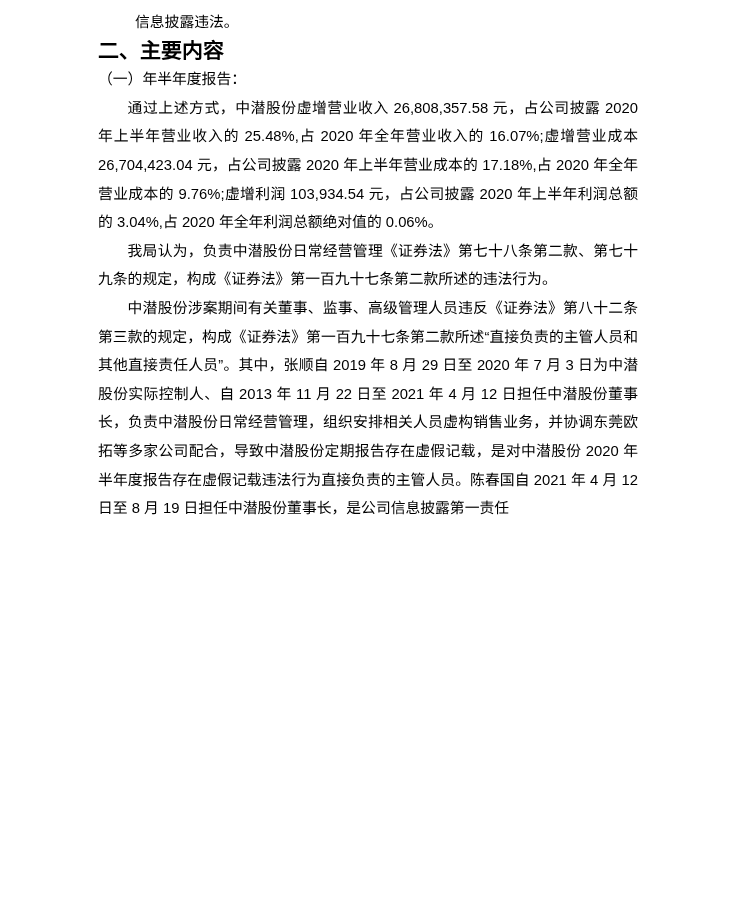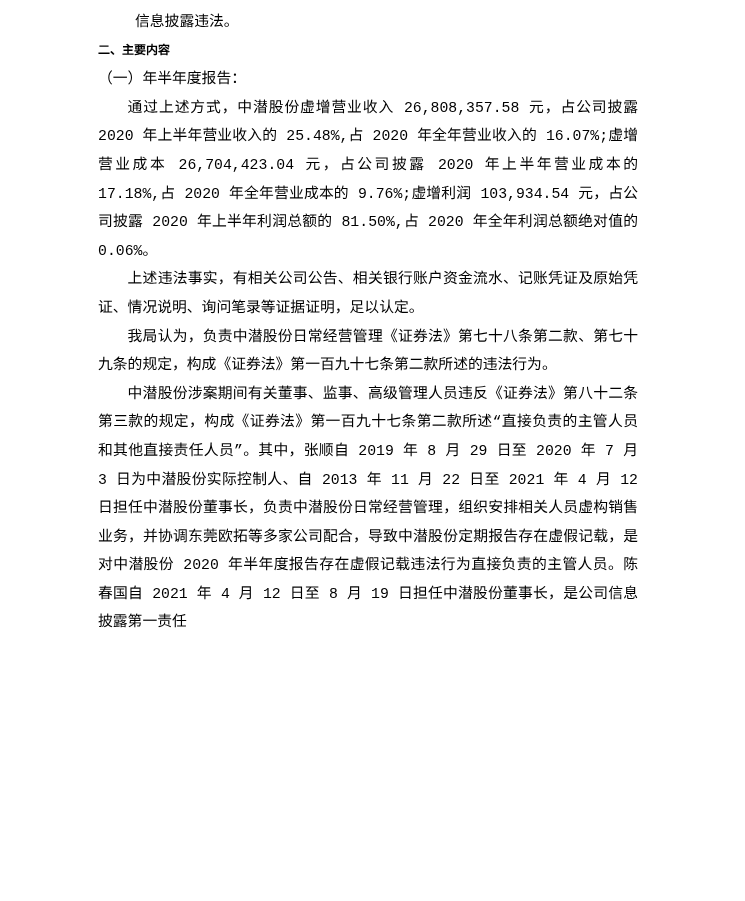--- a/index.html
+++ b/index.html
@@ -8,35 +8,35 @@
     background: #ffffff;
   }
   .page {
     position: relative;
     width: 745px;
     height: 901px;
     box-sizing: border-box;
     background: #ffffff;
     overflow: hidden;
     padding: 8px 107px 0 98px;
-    font-family: Liberation Mono, monospace;
+    font-family: Liberation Sans, sans-serif;
     font-size: 14.8px;
     line-height: 28.6px;
     color: #000000;
   }
   .page p {
     margin: 0;
     text-align: justify;
     text-justify: inter-ideograph;
   }
   .continuation {
     text-indent: 2.5em;
   }
   .section-heading {
-    font-size: 12px;
+    font-size: 21px;
     font-weight: bold;
     line-height: 28.6px;
     margin: 31px 0 7px 0;
   }
   .no-indent {
     text-indent: 0;
   }
   .body-para {
     text-indent: 2em;
   }
@@ -47,21 +47,20 @@
 <div class="page">
 
   <p class="continuation">信息披露违法。</p>
 
   <p class="section-heading no-indent">二、主要内容</p>
 
   <p class="no-indent">（一）年半年度报告：</p>
 
 
 
-  <p class="body-para">通过上述方式，中潜股份虚增营业收入 26,808,357.58 元，占公司披露 2020 年上半年营业收入的 25.48%,占 2020 年全年营业收入的 16.07%;虚增营业成本 26,704,423.04 元，占公司披露 2020 年上半年营业成本的 17.18%,占 2020 年全年营业成本的 9.76%;虚增利润 103,934.54 元，占公司披露 2020 年上半年利润总额的 81.50%,占 2020 年全年利润总额绝对值的 0.06%。</p>
+  <p class="body-para">通过上述方式，中潜股份虚增营业收入 26,808,357.58 元，占公司披露 2020 年上半年营业收入的 25.48%,占 2020 年全年营业收入的 16.07%;虚增营业成本 26,704,423.04 元，占公司披露 2020 年上半年营业成本的 17.18%,占 2020 年全年营业成本的 9.76%;虚增利润 103,934.54 元，占公司披露 2020 年上半年利润总额的 3.04%,占 2020 年全年利润总额绝对值的 0.06%。</p>
 
-  <p class="body-para">上述违法事实，有相关公司公告、相关银行账户资金流水、记账凭证及原始凭证、情况说明、询问笔录等证据证明，足以认定。</p>
 
   <p class="body-para">我局认为，负责中潜股份日常经营管理《证券法》第七十八条第二款、第七十九条的规定，构成《证券法》第一百九十七条第二款所述的违法行为。</p>
 
   <p class="body-para">中潜股份涉案期间有关董事、监事、高级管理人员违反《证券法》第八十二条第三款的规定，构成《证券法》第一百九十七条第二款所述“直接负责的主管人员和其他直接责任人员”。其中，张顺自 2019 年 8 月 29 日至 2020 年 7 月 3 日为中潜股份实际控制人、自 2013 年 11 月 22 日至 2021 年 4 月 12 日担任中潜股份董事长，负责中潜股份日常经营管理，组织安排相关人员虚构销售业务，并协调东莞欧拓等多家公司配合，导致中潜股份定期报告存在虚假记载，是对中潜股份 2020 年半年度报告存在虚假记载违法行为直接负责的主管人员。陈春国自 2021 年 4 月 12 日至 8 月 19 日担任中潜股份董事长，是公司信息披露第一责任</p>
 
 </div>
 
 </body></html>

